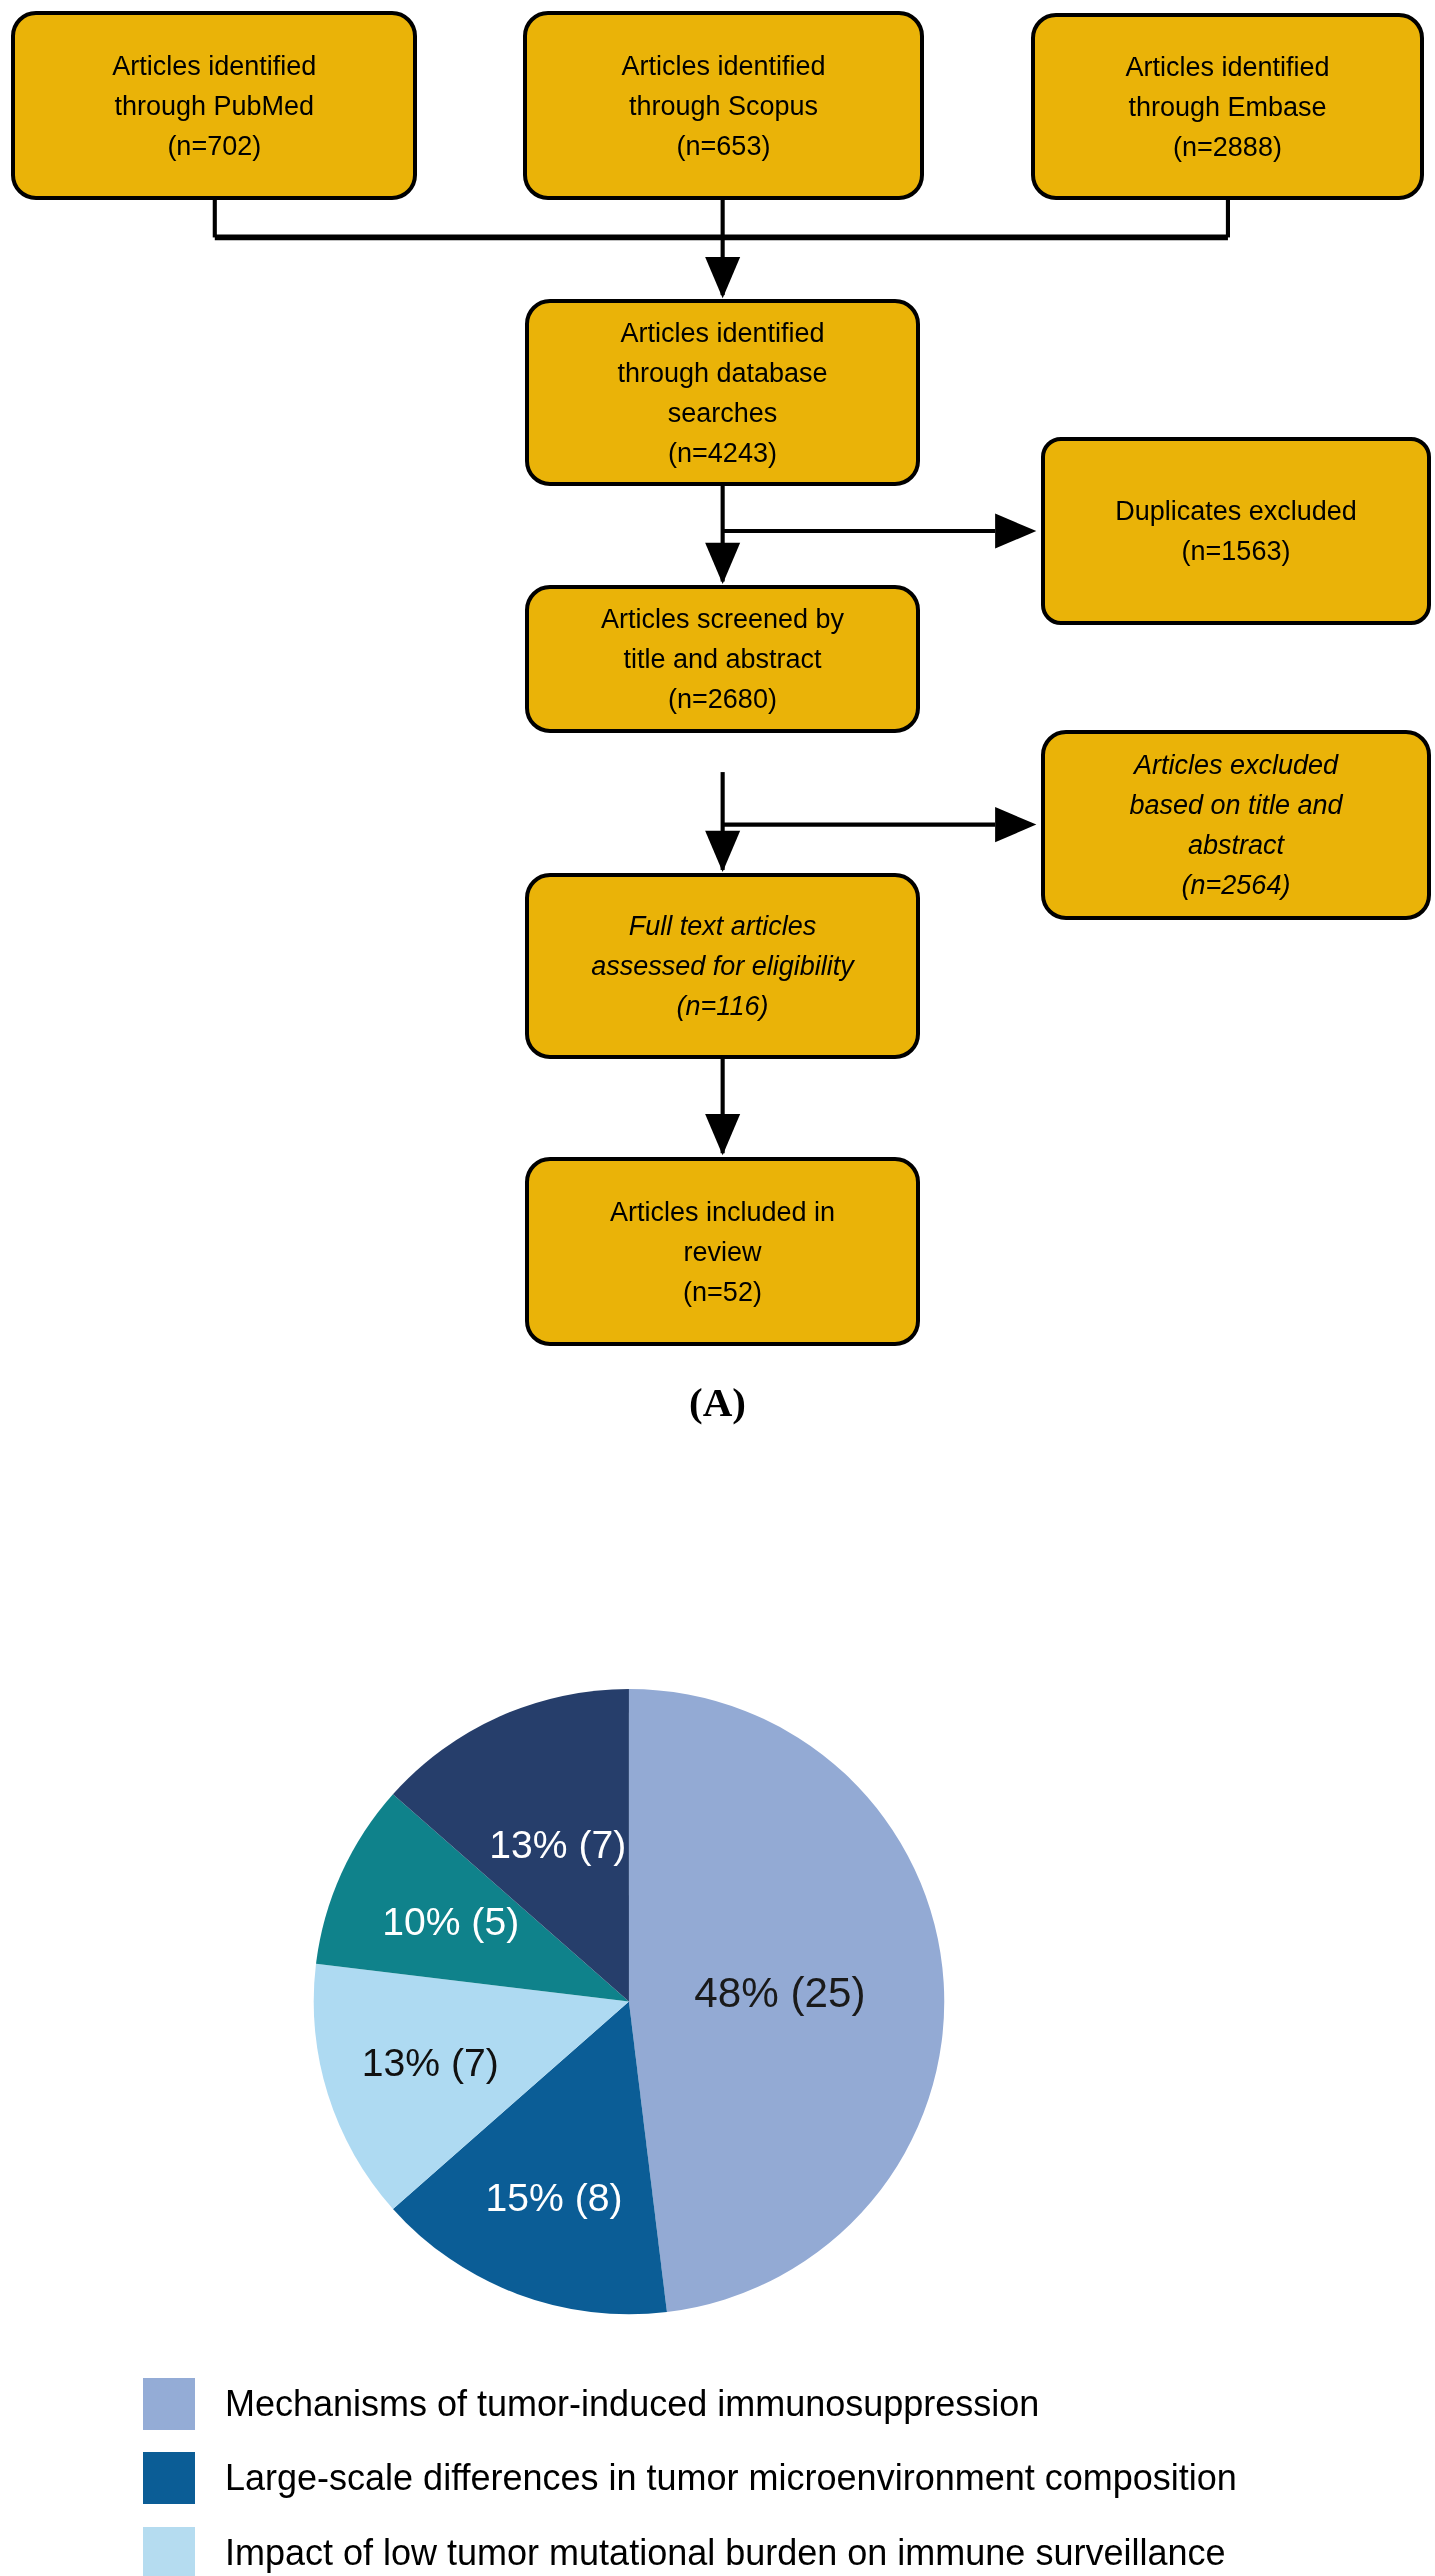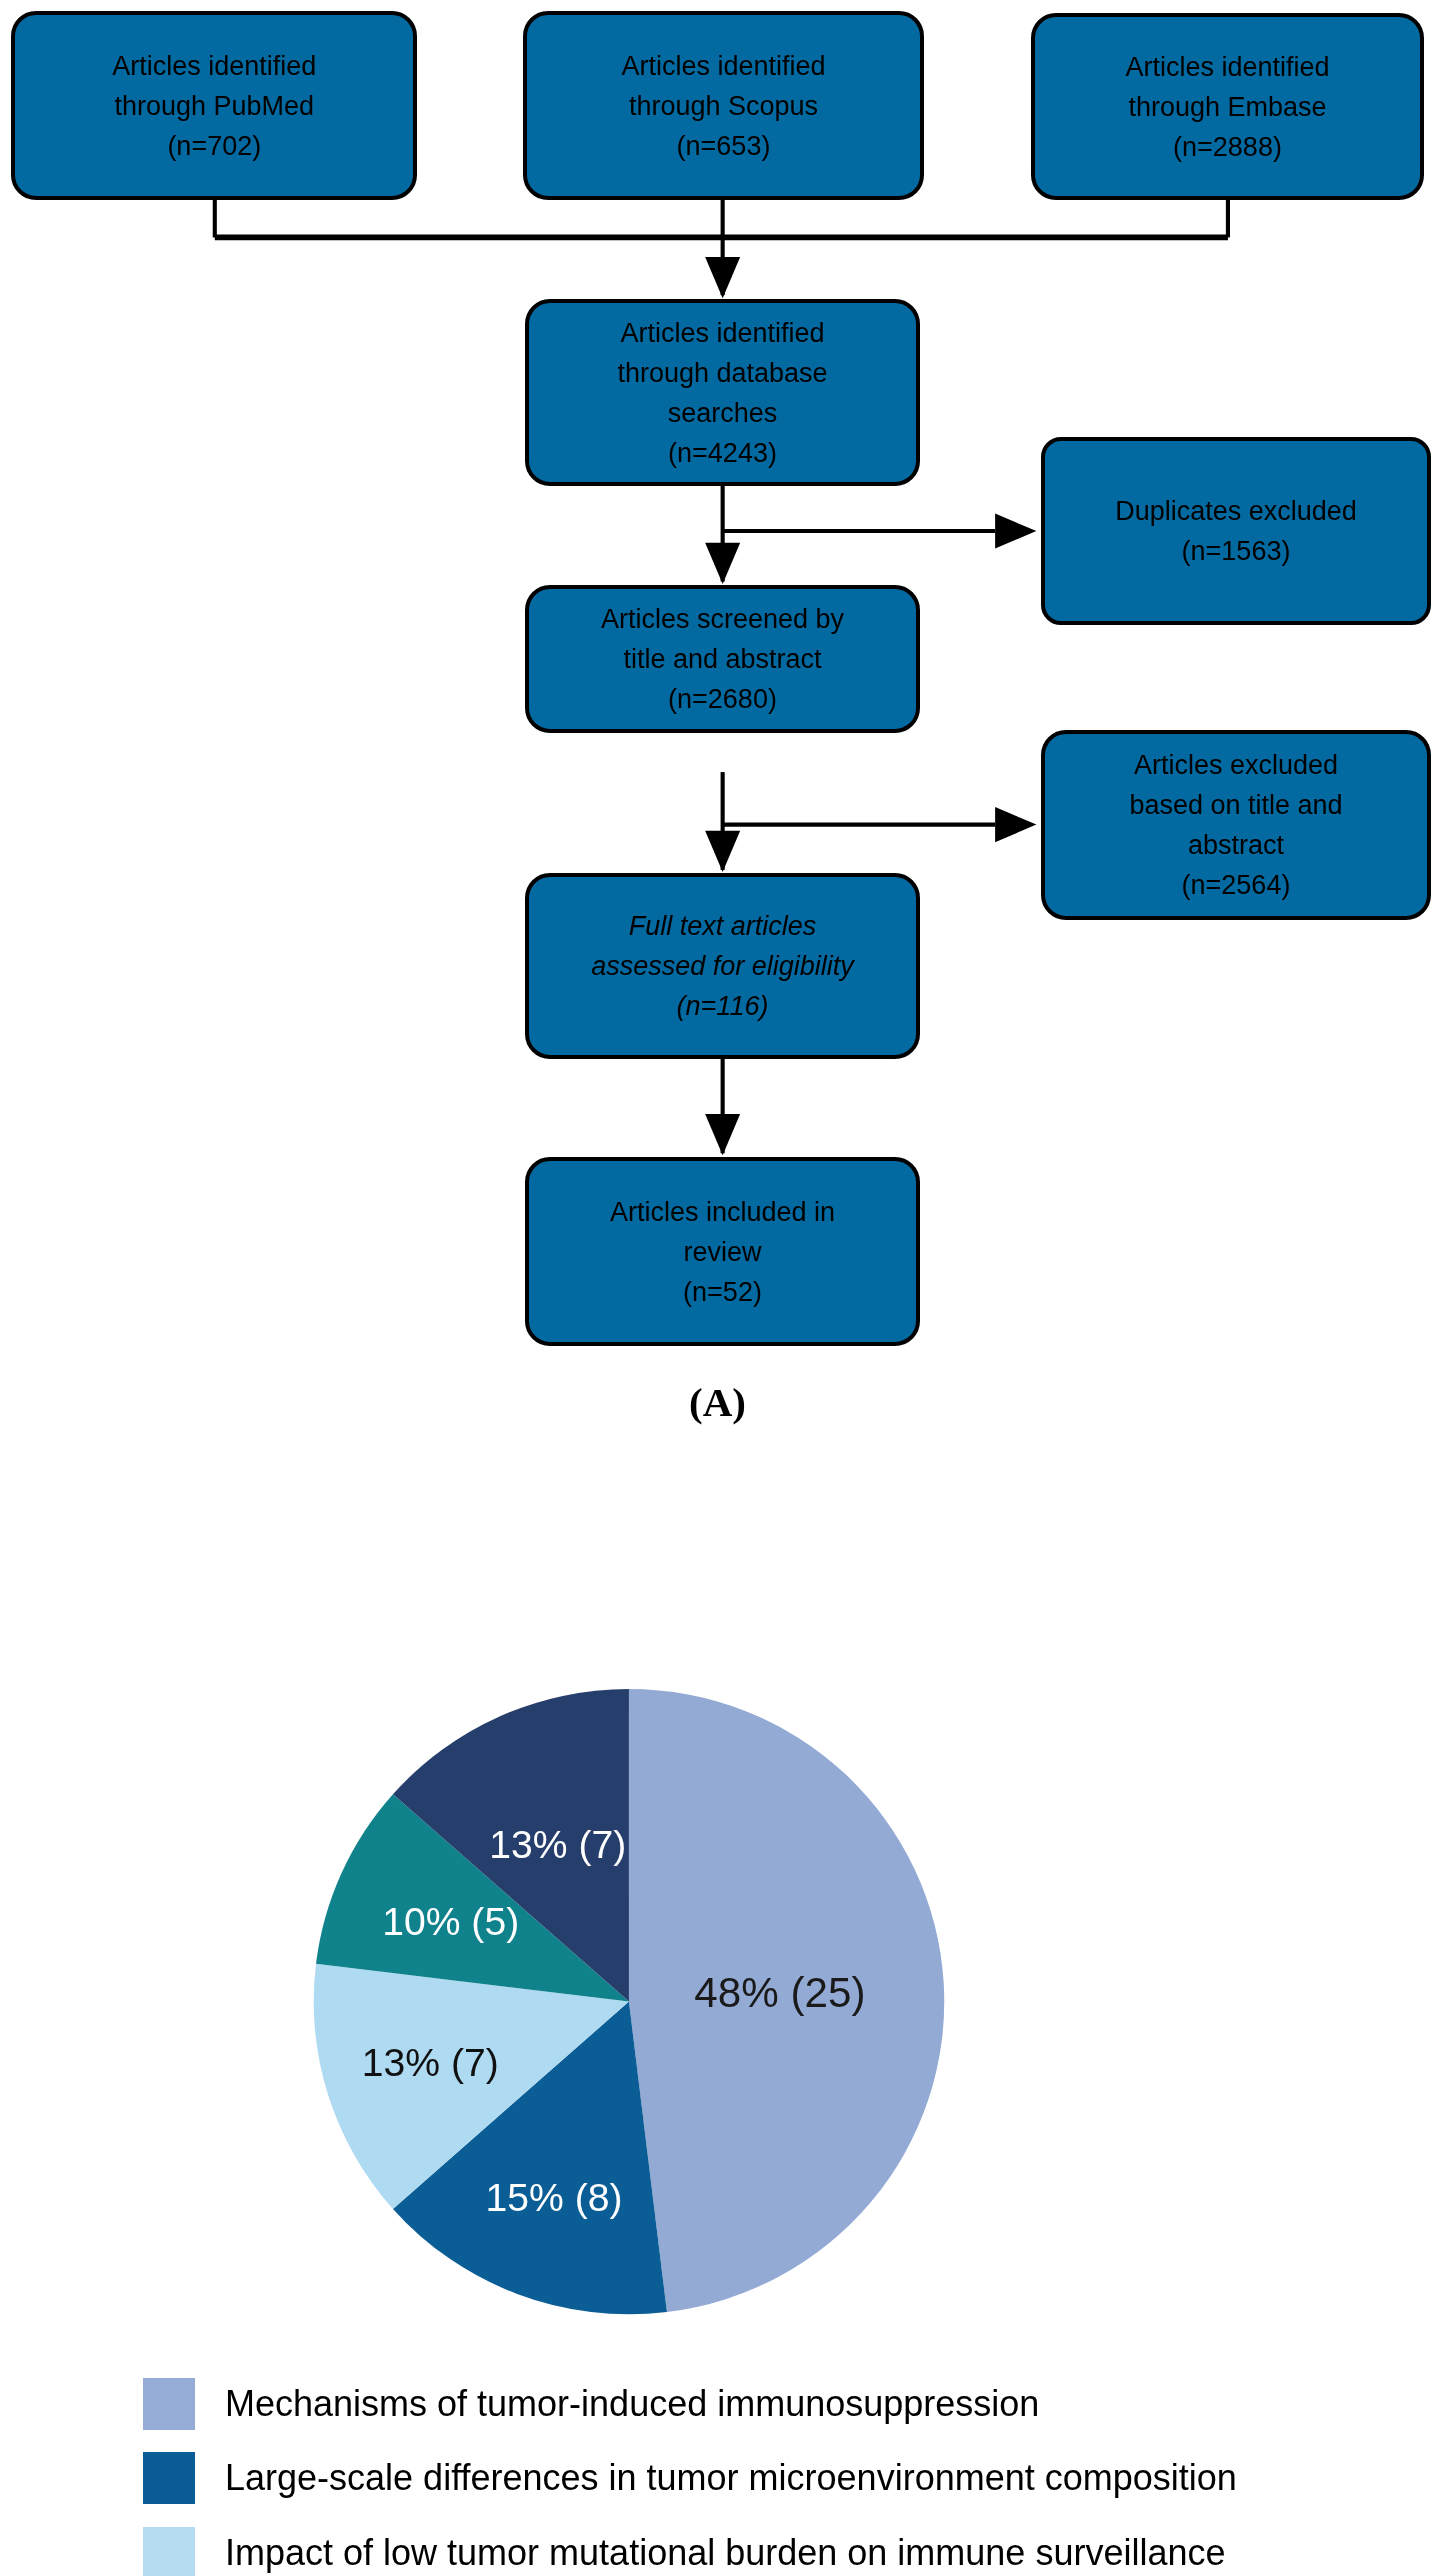--- a/index.html
+++ b/index.html
@@ -1,28 +1,28 @@
 <!DOCTYPE html>
 <html style="font-size:8.2px"><head>
 <meta charset="utf-8">
 <style>
   html,body{margin:0;padding:0;background:#ffffff;}
   .figure{position:relative;width:1435px;height:2820px;background:#ffffff;
           font-family:"Liberation Sans",sans-serif;color:#000;}
   svg.overlay{position:absolute;left:0;top:0;width:1435px;height:2820px;}
-  .node{position:absolute;box-sizing:border-box;background:#0369a1;border:4.6px solid #000;
+  .node{position:absolute;box-sizing:border-box;background:#eab308;border:4.6px solid #000;
         border-radius:25px;display:flex;align-items:center;justify-content:center;
         text-align:center;font-size:27px;line-height:40px;white-space:pre-line;z-index:2;}
   .box-pubmed  {left:11.3px;  top:11.3px;   width:406px;height:189px;}
   .box-scopus  {left:523px;top:11.3px;   width:401px;height:189px;}
   .box-embase  {left:1031px;top:13px;   width:393px;height:187px;}
   .box-db      {left:525px;top:299px;  width:395px;height:187px;}
   .box-dup     {left:1041px;top:437px;  width:390px;height:188px;border-radius:20px;}
   .box-screened{left:525px;top:585px; width:395px;height:148px;justify-content:center;}
-  .box-excluded{left:1041px;top:730px; width:390px;height:190px;}
+  .box-excluded{left:1041px;top:730px; width:390px;height:190px;font-style:italic;}
   .box-fulltext{left:525px;top:873px; width:395px;height:186px;font-style:italic;}
   .box-included{left:525px;top:1157px; width:395px;height:189px;}
   .panel-label{position:absolute;left:0;width:1435px;text-align:center;
                font-family:"Liberation Serif",serif;font-weight:bold;font-size:41px;}
   .label-a{top:1378px;}
   .legend{position:absolute;left:0;top:0;width:1435px;height:2820px;z-index:2;}
   .legend-row{position:absolute;left:143px;height:52px;display:flex;align-items:center;}
   .legend-row .swatch{width:52px;height:52px;display:inline-block;flex:0 0 52px;}
   .legend-row .legend-label{margin-left:30px;font-size:36px;white-space:nowrap;}
   .lr0{top:2378px;} .lr1{top:2452px;} .lr2{top:2527px;}

